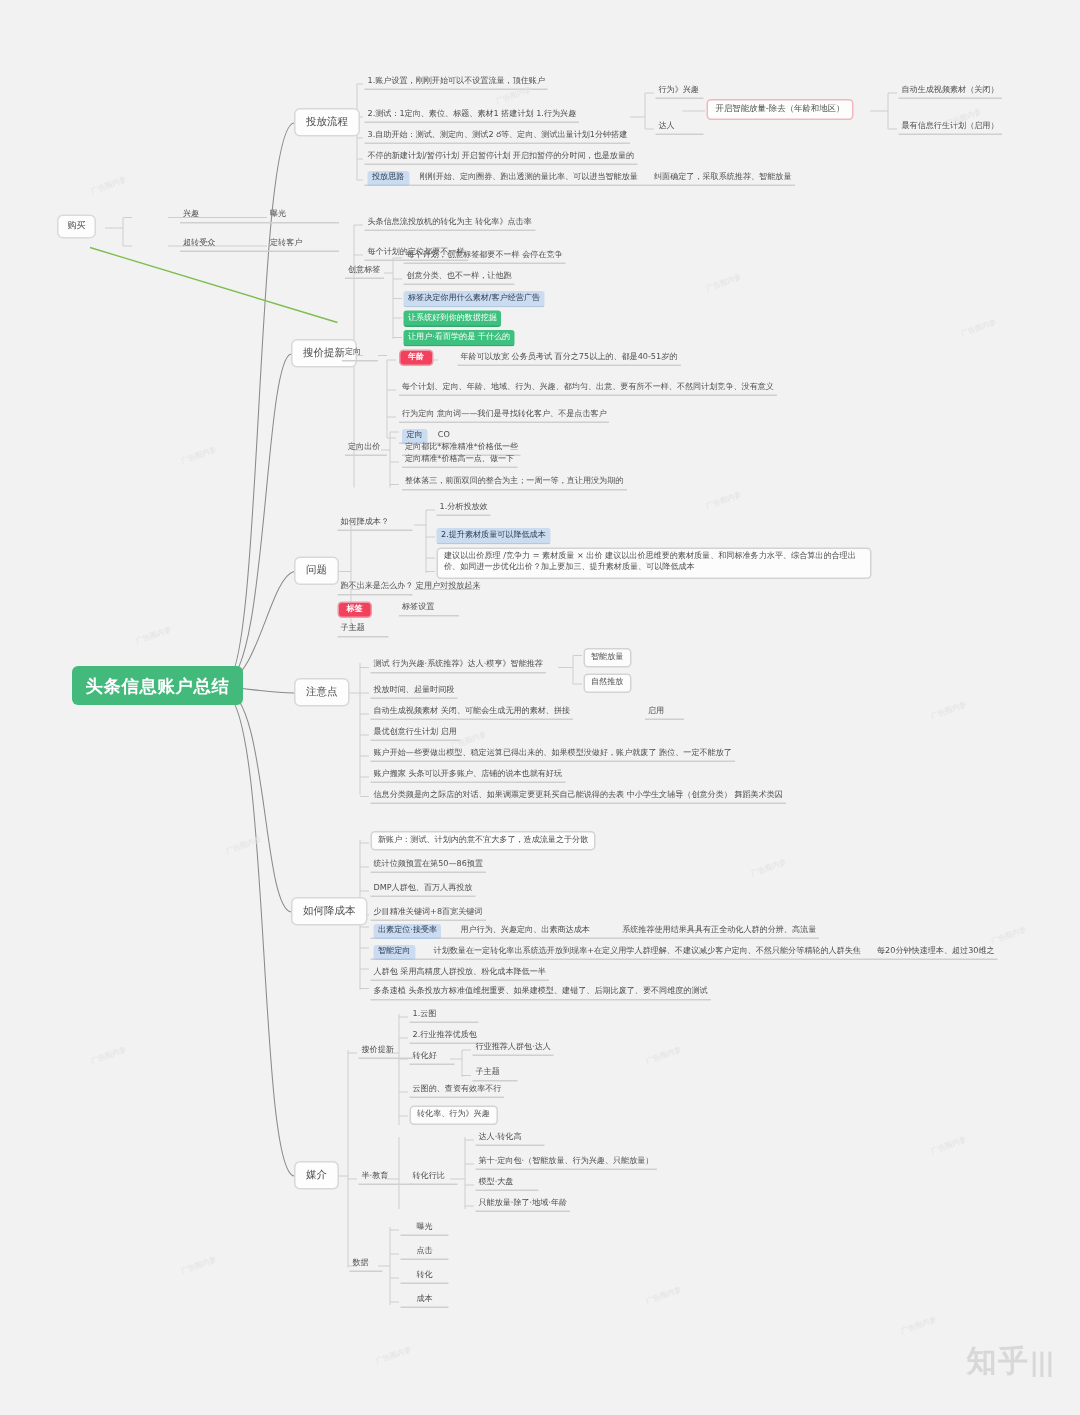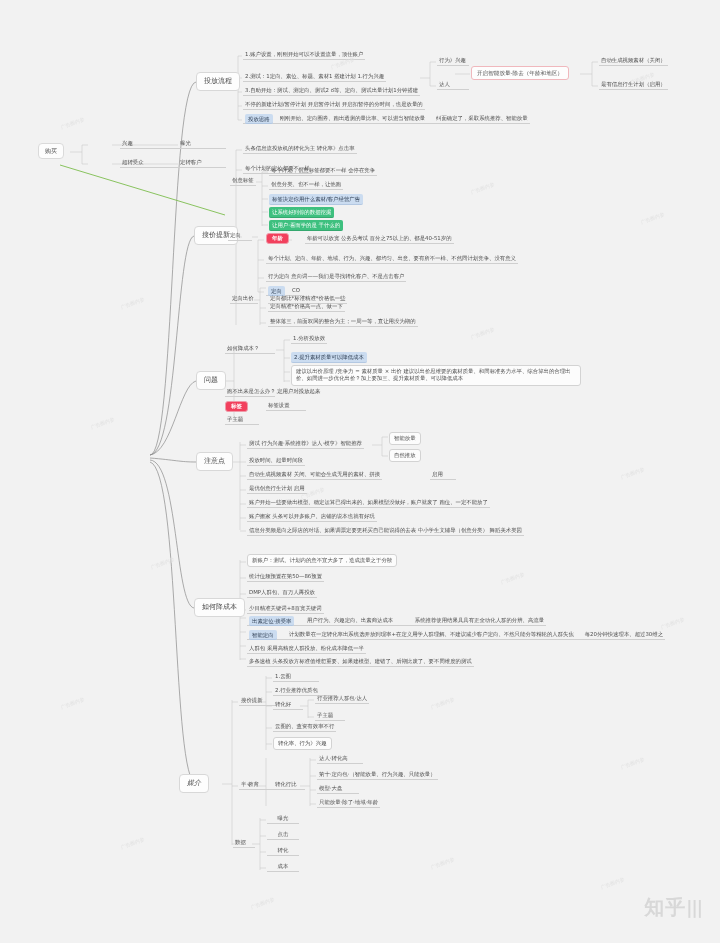--- a/index.html
+++ b/index.html
@@ -272,20 +272,21 @@
       <path d="M112,164 L178,164"></path>
     </g>
   </svg>
 
   <div class="node mini" style="left:38px;top:143px;">购买</div>
   <div class="node leaf" style="left:120px;top:139px;width:58px;">兴趣</div>
   <div class="node leaf" style="left:178px;top:139px;width:48px;">曝光</div>
   <div class="node leaf" style="left:120px;top:158px;width:58px;">超转受众</div>
   <div class="node leaf" style="left:178px;top:158px;width:48px;">定转客户</div>
 
+  <div class="node root" style="left:48px;top:444px;">头条信息账户总结</div>
 
   <div class="node branch" style="left:196px;top:72px;">投放流程</div>
   <div class="node leaf" style="left:243px;top:50px;">1.账户设置，刚刚开始可以不设置流量，顶住账户</div>
   <div class="node leaf" style="left:243px;top:72px;">2.测试：1定向、素位、标题、素材1 搭建计划          1.行为兴趣</div>
   <div class="node leaf" style="left:243px;top:86px;">3.自助开始：测试、测定向、测试2 ర等、定向、测试出量计划1分钟搭建</div>
   <div class="node leaf" style="left:243px;top:100px;">不停的新建计划/暂停计划  开启暂停计划          开启扣暂停的分时间，也是放量的</div>
   <div class="node leaf" style="left:243px;top:114px;">
     <span class="hl-blue">投放思路</span>
     <span>　刚刚开始、定向圈券、跑出透测的量比率、可以进当智能放量　　纠面确定了，采取系统推荐、智能放量</span>
   </div>
@@ -349,21 +350,21 @@
     <span class="hl-blue">出素定位·接受率</span>
     <span>　　用户行为、兴趣定向、出素商达成本　　　　系统推荐使用结果具具有正全动化人群的分辨、高流量</span>
   </div>
   <div class="node leaf" style="left:247px;top:630px;">
     <span class="hl-blue">智能定向</span>
     <span>　　计划数量在一定转化率出系统选开放到现率+在定义用学人群理解、不建议减少客户定向、不然只能分等精轮的人群失焦　　每20分钟快速理本、超过30维之</span>
   </div>
   <div class="node leaf" style="left:247px;top:644px;">人群包          采用高精度人群投放、粉化成本降低一半</div>
   <div class="node leaf" style="left:247px;top:657px;">多条速植          头条投放方标准值维想重要、如果建模型、建错了、后期比废了、要不同维度的测试</div>
 
-  <div class="node branch" style="left:179px;top:774px;font-style:italic;">媒介</div>
+  <div class="node branch" style="left:196px;top:774px;">媒介</div>
 
   <div class="node leaf" style="left:239px;top:696px;width:36px;">搜价提新</div>
   <div class="node leaf" style="left:273px;top:672px;width:46px;">1.云图</div>
   <div class="node leaf" style="left:273px;top:686px;width:64px;">2.行业推荐优质包</div>
   <div class="node leaf" style="left:273px;top:700px;width:30px;">转化好</div>
   <div class="node leaf" style="left:315px;top:694px;">行业推荐人群包·达人</div>
   <div class="node leaf" style="left:315px;top:711px;width:30px;">子主题</div>
   <div class="node leaf" style="left:273px;top:722px;">云图的、查资有效率不行</div>
   <div class="node boxed" style="left:273px;top:737px;">转化率、行为》兴趣</div>
 

